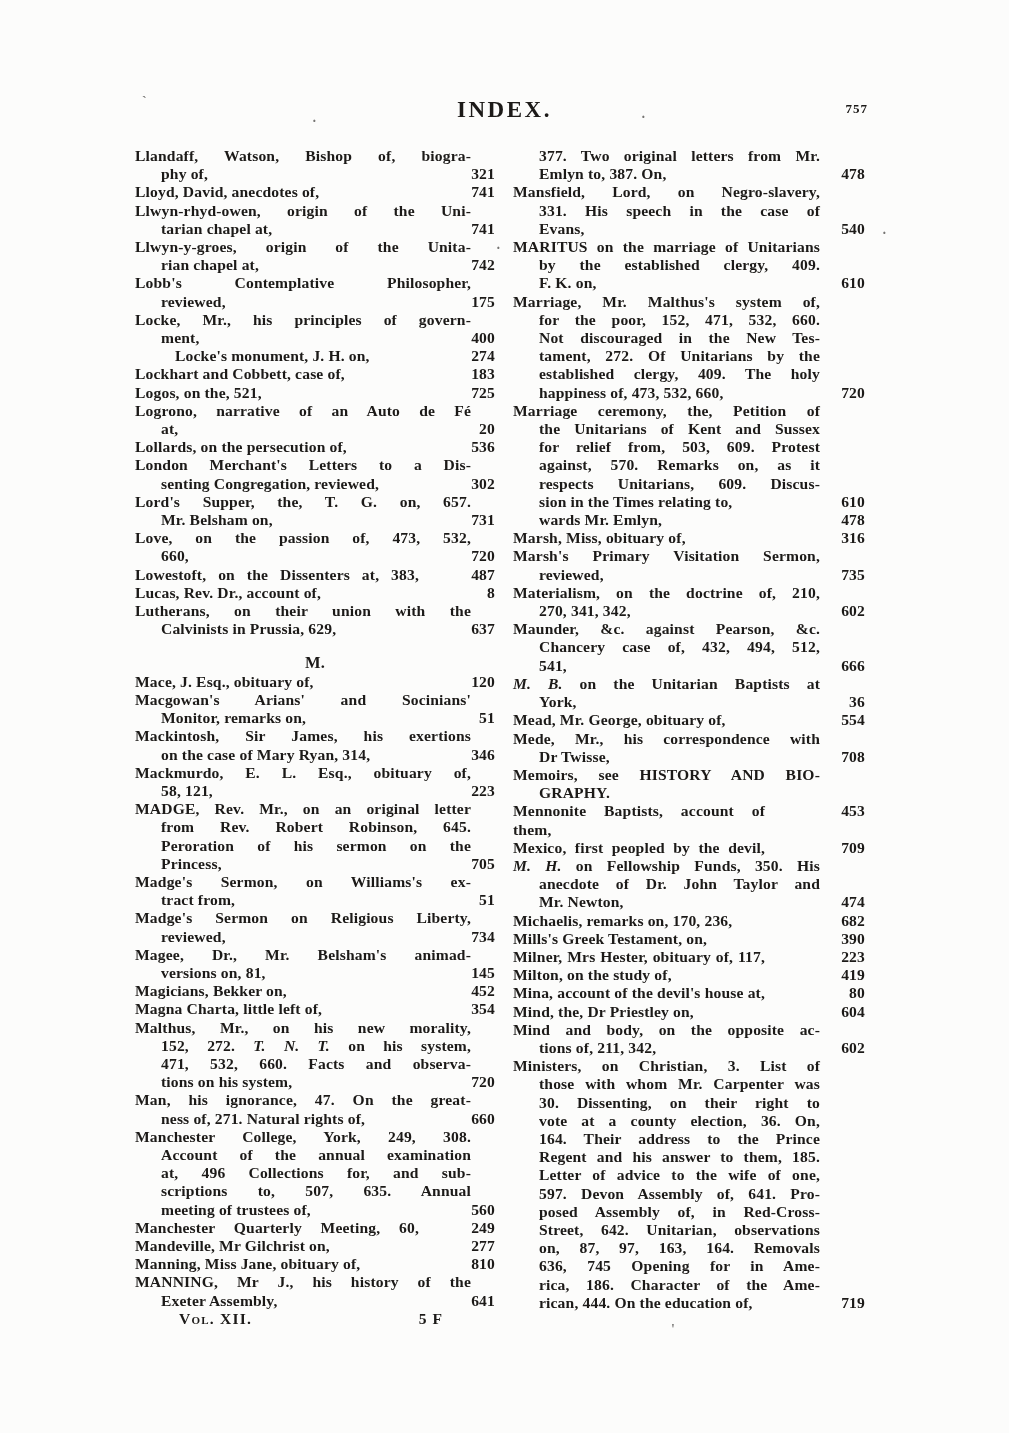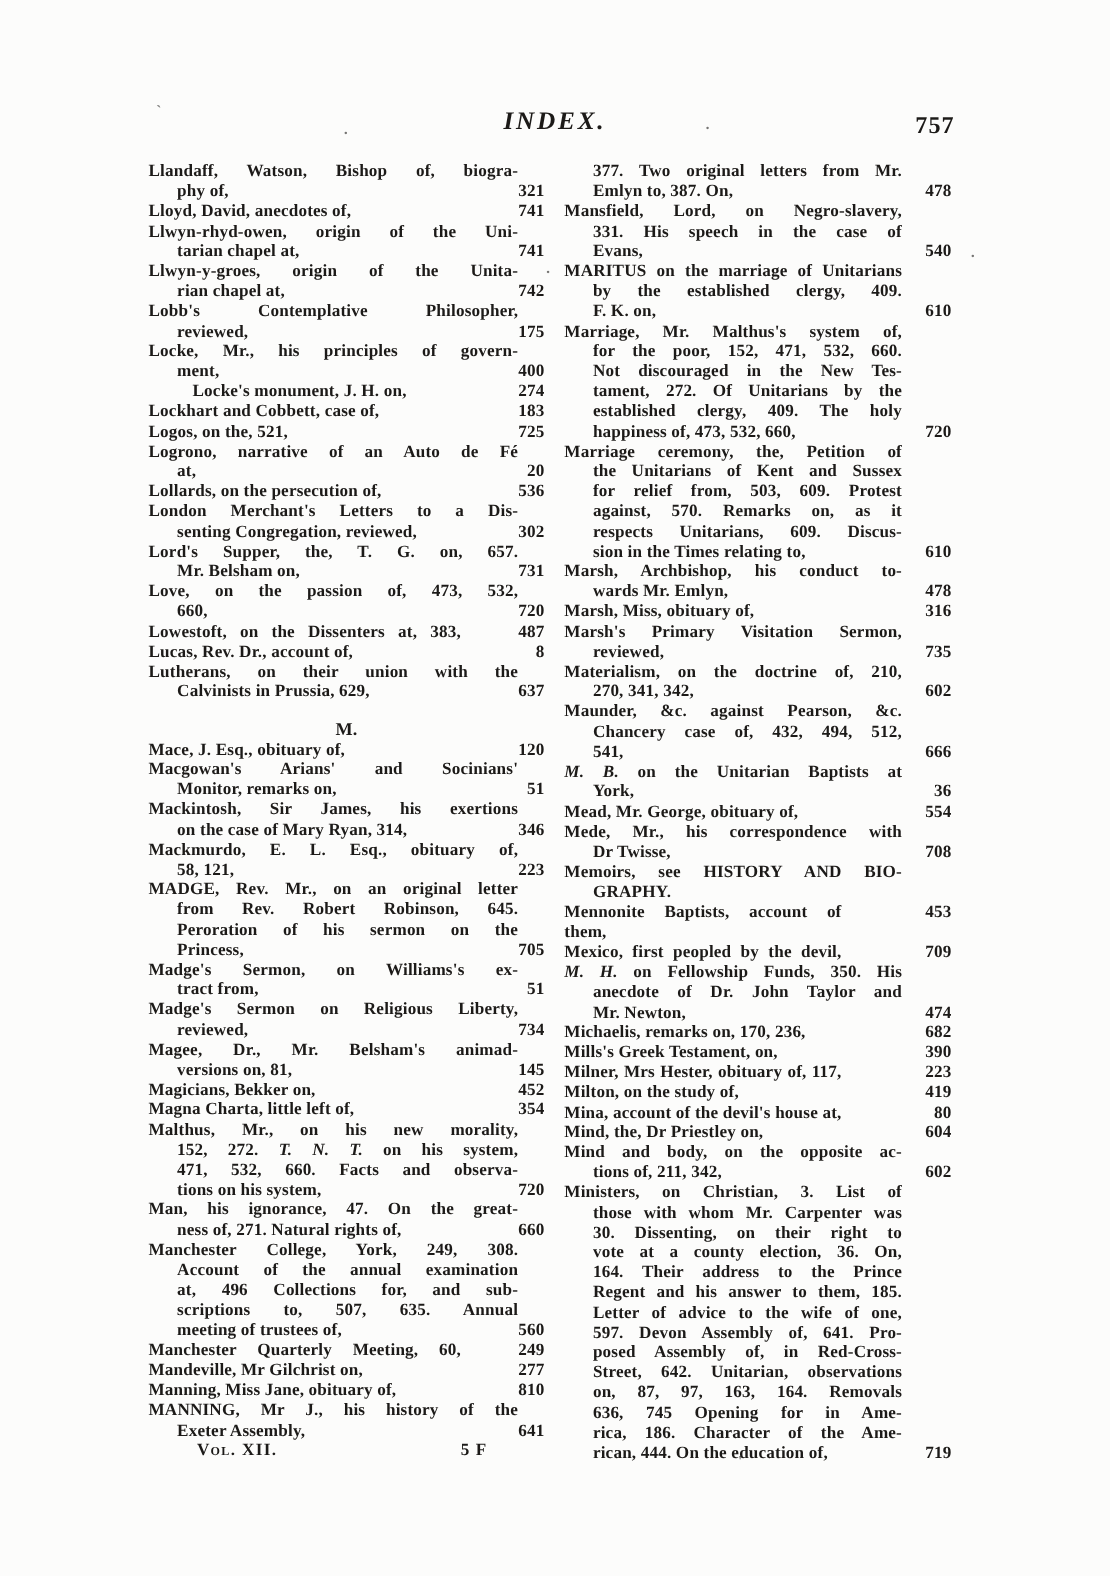--- a/index.html
+++ b/index.html
@@ -10,25 +10,25 @@
     background:var(--paper);
     font-family:"Liberation Serif","DejaVu Serif",serif;
   }
   .page{
     position:relative; width:1009px; height:1433px;
     background:var(--paper); color:var(--ink);
     font-weight:600;
   }
   .header-title{
     position:absolute; top:97px; left:0; width:1009px;
-    text-align:center; font-size:23px; font-weight:700; letter-spacing:2.5px;font-style:italic;
+    text-align:center; font-size:23px; font-weight:700; letter-spacing:2.5px;
   }
   .page-number{
     position:absolute; top:101px; right:141px;
-    font-size:22px; font-weight:700; letter-spacing:1px;
+    font-size:13px; font-weight:700; letter-spacing:1px;
   }
   .col{
     position:absolute; top:147px;
     font-size:15.6px; line-height:18.2px; letter-spacing:0.15px;
   }
   .col-left{ left:135px; width:360px; }
   .col-right{ left:513px; width:352px; }
   .line{ position:relative; min-height:18.2px; }
   .line.i1{ padding-left:26px; }
   .line.i2{ padding-left:40px; }
@@ -138,21 +138,20 @@
       <div class="line i1 j"><span class="txt"><span>Not discouraged in the New Tes-</span></span></div>
       <div class="line i1 j"><span class="txt"><span>tament, 272. Of Unitarians by the</span></span></div>
       <div class="line i1 j"><span class="txt"><span>established clergy, 409. The holy</span></span></div>
       <div class="line i1 hasnum"><span class="txt"><span>happiness of, 473, 532, 660,</span></span><span class="num">720</span></div>
       <div class="line i0 j"><span class="txt"><span>Marriage ceremony, the, Petition of</span></span></div>
       <div class="line i1 j"><span class="txt"><span>the Unitarians of Kent and Sussex</span></span></div>
       <div class="line i1 j"><span class="txt"><span>for relief from, 503, 609. Protest</span></span></div>
       <div class="line i1 j"><span class="txt"><span>against, 570. Remarks on, as it</span></span></div>
       <div class="line i1 j"><span class="txt"><span>respects Unitarians, 609. Discus-</span></span></div>
       <div class="line i1 hasnum"><span class="txt"><span>sion in the Times relating to,</span></span><span class="num">610</span></div>
-      <div class="line i0 j"><span class="txt"><span>Marsh, Archbishop, his conduct to-</span></span></div>
       <div class="line i1 hasnum"><span class="txt"><span>wards Mr. Emlyn,</span></span><span class="num">478</span></div>
       <div class="line i0 hasnum"><span class="txt"><span>Marsh, Miss, obituary of,</span></span><span class="num">316</span></div>
       <div class="line i0 j"><span class="txt"><span>Marsh's Primary Visitation Sermon,</span></span></div>
       <div class="line i1 hasnum"><span class="txt"><span>reviewed,</span></span><span class="num">735</span></div>
       <div class="line i0 j"><span class="txt"><span>Materialism, on the doctrine of, 210,</span></span></div>
       <div class="line i1 hasnum"><span class="txt"><span>270, 341, 342,</span></span><span class="num">602</span></div>
       <div class="line i0 j"><span class="txt"><span>Maunder, &amp;c. against Pearson, &amp;c.</span></span></div>
       <div class="line i1 j"><span class="txt"><span>Chancery case of, 432, 494, 512,</span></span></div>
       <div class="line i1 hasnum"><span class="txt"><span>541,</span></span><span class="num">666</span></div>
       <div class="line i0 j"><span class="txt"><i>M. B.</i><span> on the Unitarian Baptists at</span></span></div>

